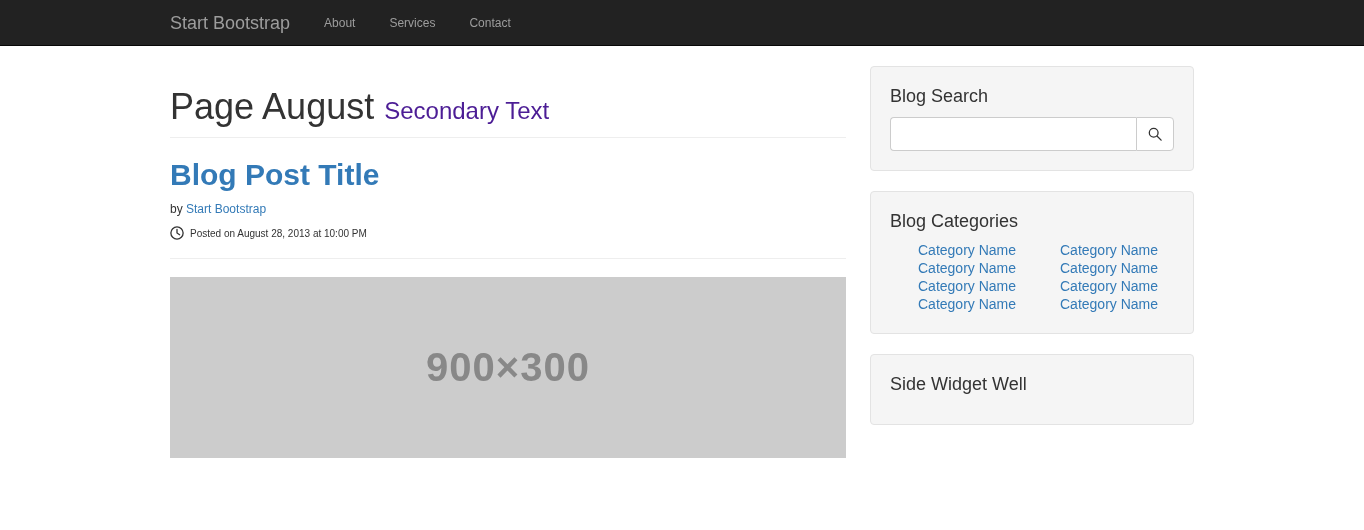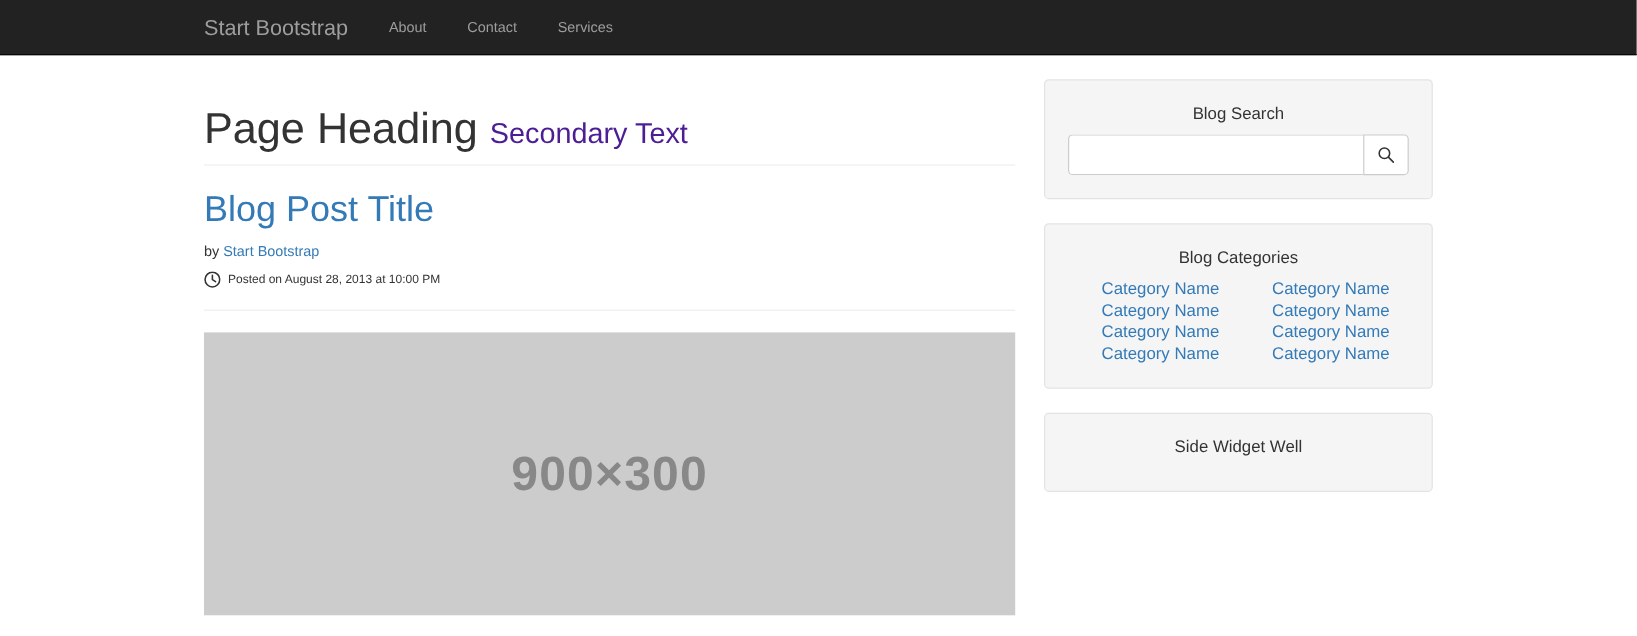--- a/index.html
+++ b/index.html
@@ -54,21 +54,21 @@
     border-bottom: 1px solid #eee;
   }
   h1.page-heading small {
     font-size: 24px;
     font-weight: 400;
     color: #4c1d95;
   }
   
   h2.post-title {
     font-size: 30px;
-    font-weight: 400;
+    font-weight: 700;
     margin-top: 20px;
     margin-bottom: 10px;
   }
   h2.post-title a { color: #337ab7; text-decoration: none; }
   .byline {
     font-size: 12px;
     font-weight: 500;
     color: #333;
     margin-bottom: 10px;
   }
@@ -83,45 +83,44 @@
   }
   .posted-line svg { margin-right: 6px; }
   hr.divider {
     border: 0;
     border-top: 1px solid #eee;
     margin: 18px 0;
   }
   
   .img-placeholder {
     width: 676px;
-    height: 236px;
+    height: 181px;
     background: #ccc;
     display: flex;
     align-items: center;
     justify-content: center;
     color: #888;
     font-size: 40px;
     font-weight: 700;
     font-family: Arial, sans-serif;
     letter-spacing: 1px;
   }
   
   .well {
     background: #f5f5f5;
     border: 1px solid #e3e3e3;
     border-radius: 4px;
     padding: 19px;
     margin-bottom: 20px;
   }
   .well h4 {
-    font-size: 14px;
+    font-size: 18px;
     font-weight: 500;
     color: #333;
     margin-bottom: 10px;
-    text-align: center;
   }
   .input-group { display: flex; }
   .input-group input {
     flex: 1;
     height: 34px;
     border: 1px solid #ccc;
     border-right: none;
     border-radius: 4px 0 0 4px;
     padding: 6px 12px;
     font-size: 14px;
@@ -153,29 +152,29 @@
     color: #333;
     line-height: 1.4;
   }
 </style>
 </head>
 <body>
 
 <div class="navbar">
   <a class="brand" href="#">Start Bootstrap</a>
   <a class="nav-link" href="#">About</a>
+  <a class="nav-link" href="#">Services</a>
   <a class="nav-link" href="#">Contact</a>
-  <a class="nav-link" href="#">Services</a>
 </div>
 
 <div class="container">
 
   <div class="main">
     <h1 class="page-heading">
-      <span>Page Heading </span><small>Secondary Text</small>
+      <span>Page August </span><small>Secondary Text</small>
     </h1>
 
     <h2 class="post-title">
       <a href="#">Blog Post Title</a>
     </h2>
 
     <p class="byline">
       <span>by </span><a href="#">Start Bootstrap</a>
     </p>
 

